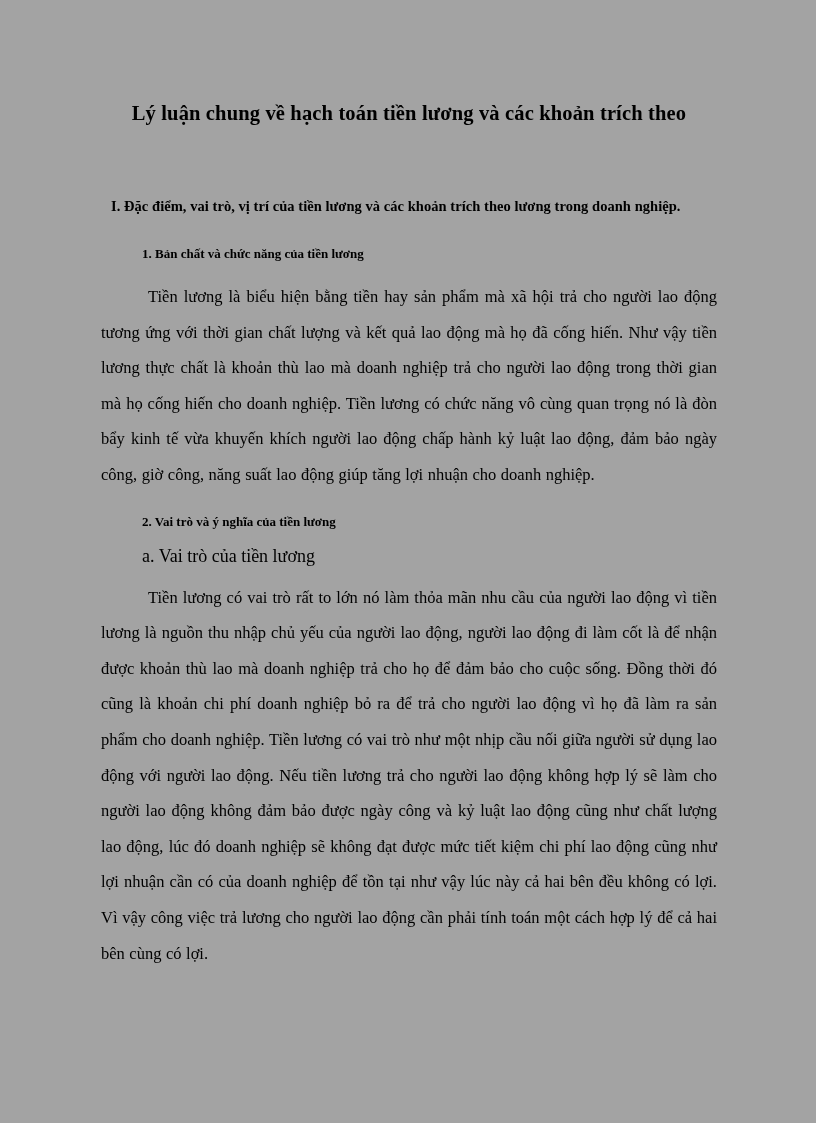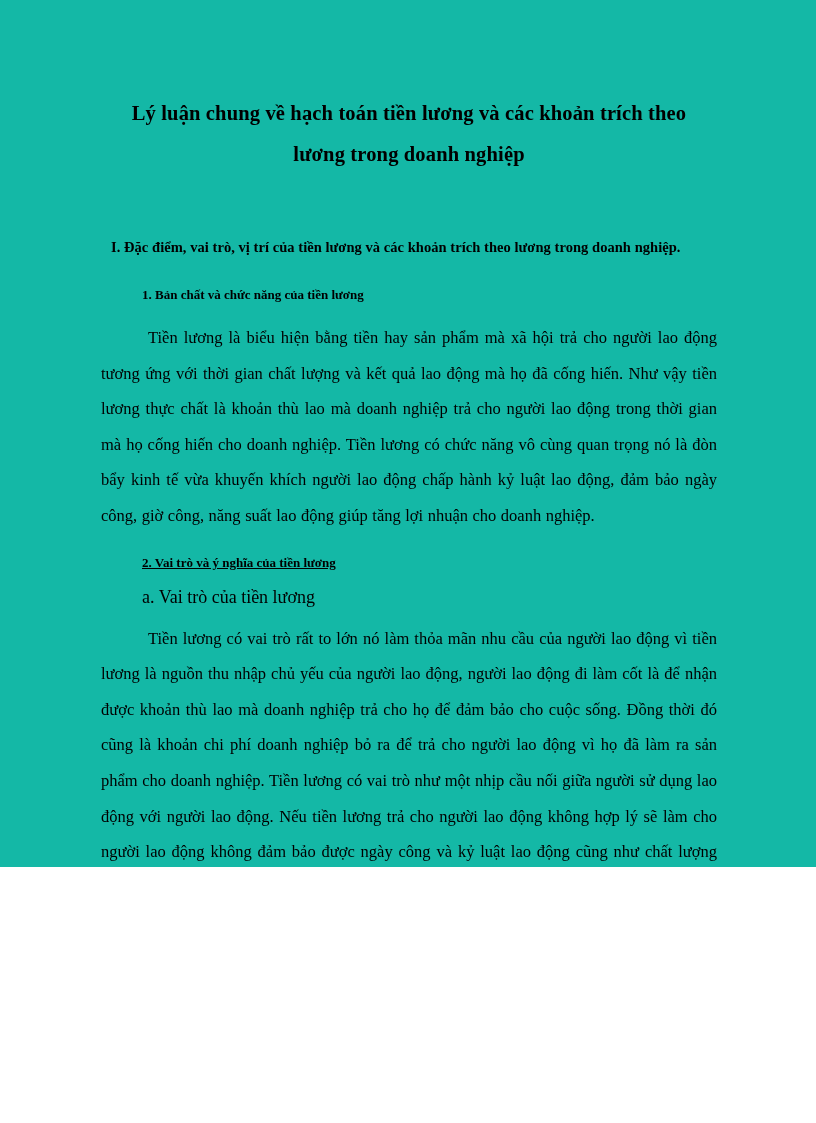--- a/index.html
+++ b/index.html
@@ -8,22 +8,22 @@
     padding: 0;
     background: #ffffff;
   }
   body {
     font-family: "Liberation Serif", "DejaVu Serif", serif;
     color: #000000;
   }
   .page {
     position: relative;
     width: 816px;
-    height: 867px;
-    background: #14b8a6;
+    height: 1123px;
+    background: #a3a3a3;
     overflow: hidden;
     box-sizing: border-box;
   }
   .content {
     position: absolute;
     left: 95px;
     top: 0;
     width: 628px;
   }
   .doc-title {
@@ -54,21 +54,20 @@
     font-size: 13px;
     font-weight: bold;
     line-height: 34px;
     margin: 0;
     padding-top: 3px;
     padding-left: 47px;
     text-align: left;
   }
   .heading-num.spaced {
     padding-top: 6px;
-    text-decoration: underline;
   }
   .sub-heading {
     font-size: 18px;
     font-weight: normal;
     line-height: 35px;
     margin: 0;
     padding-left: 47px;
     text-align: left;
   }
   .body-par {
@@ -86,21 +85,20 @@
   }
 </style>
 </head>
 <body>
 
 <div class="page">
   <div class="content">
 
     <div class="doc-title title-line-1">Lý luận chung về hạch toán tiền lương và các khoản trích theo</div>
 
-    <div class="doc-title title-line-2">lương trong doanh nghiệp</div>
 
     <div class="section-roman">I. Đặc điểm, vai trò, vị trí của tiền lương và các khoản trích theo lương trong doanh nghiệp.</div>
 
     <div class="heading-num">1. Bản chất và chức năng của tiền lương</div>
 
     <p class="body-par tight">Tiền lương là biểu hiện bằng tiền hay sản phẩm mà xã hội trả cho người lao động tương ứng với thời gian chất lượng và kết quả lao động mà họ đã cống hiến. Như vậy tiền lương thực chất là khoản thù lao mà doanh nghiệp trả cho người lao động trong thời gian mà họ cống hiến cho doanh nghiệp. Tiền lương có chức năng vô cùng quan trọng nó là đòn bẩy kinh tế vừa khuyến khích người lao động chấp hành kỷ luật lao động, đảm bảo ngày công, giờ công, năng suất lao động giúp tăng lợi nhuận cho doanh nghiệp.</p>
 
     <div class="heading-num spaced">2. Vai trò và ý nghĩa của tiền lương</div>
 
     <div class="sub-heading">a. Vai trò của tiền lương</div>

